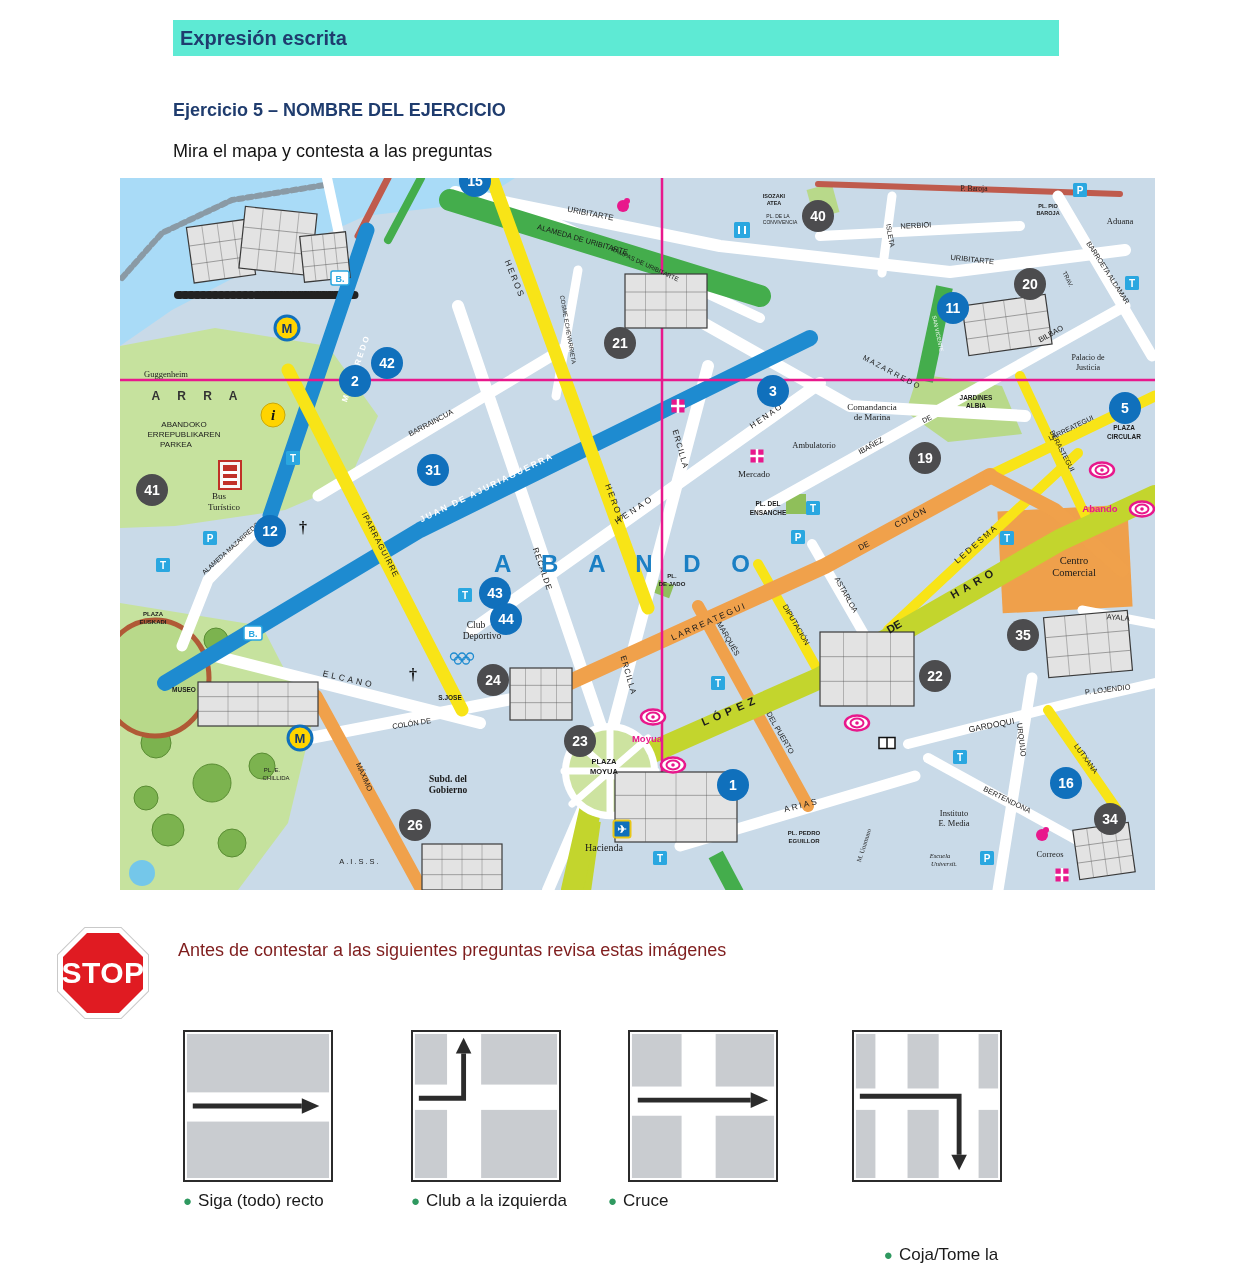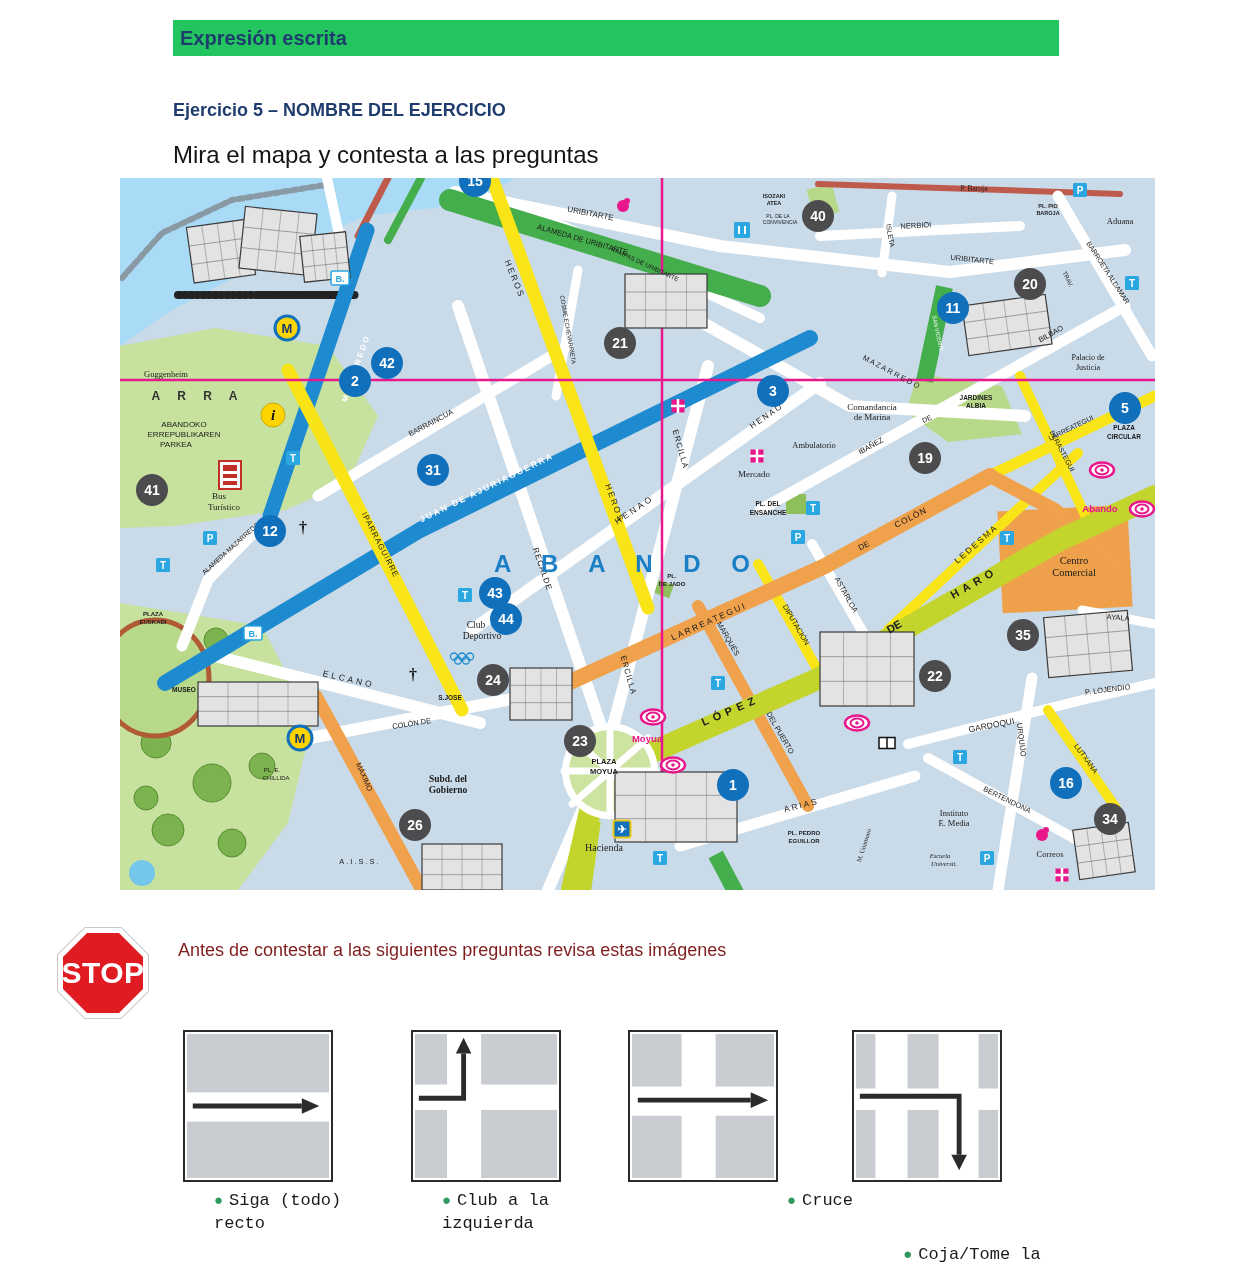--- a/index.html
+++ b/index.html
@@ -1,33 +1,33 @@
 <!DOCTYPE html>
 <html><head>
 <meta charset="utf-8">
 <style>
   html,body{margin:0;padding:0;background:#fff;}
   .page{position:relative;width:1237px;height:1265px;background:#fff;overflow:hidden;
         font-family:"Liberation Sans",sans-serif;}
-  .topbar{position:absolute;left:173px;top:20px;width:886px;height:36px;background:#22c55e;
+  .topbar{position:absolute;left:173px;top:20px;width:886px;height:36px;background:#5eead4;
           color:#1f3c6e;font-size:20px;font-weight:bold;line-height:36px;padding-left:7px;box-sizing:border-box;}
   .title{position:absolute;left:173px;top:100px;font-size:18px;font-weight:bold;color:#1f3c6e;}
-  .subtitle{position:absolute;left:173px;top:141px;font-size:24px;color:#141414;}
+  .subtitle{position:absolute;left:173px;top:141px;font-size:18px;color:#141414;}
   .map-wrap{position:absolute;left:120px;top:178px;width:1035px;height:712px;background:#c9dae8;}
   .map-wrap svg{display:block;width:100%;height:100%;}
   .stop-sign{position:absolute;left:57px;top:927px;width:92px;height:92px;
              clip-path:polygon(30% 0,70% 0,100% 30%,100% 70%,70% 100%,30% 100%,0 70%,0 30%);background:#c9c9c9;}
   .stop-mid{position:absolute;inset:1px;clip-path:polygon(30% 0,70% 0,100% 30%,100% 70%,70% 100%,30% 100%,0 70%,0 30%);background:#ffffff;}
   .stop-core{position:absolute;inset:5px;clip-path:polygon(30% 0,70% 0,100% 30%,100% 70%,70% 100%,30% 100%,0 70%,0 30%);
              background:#e01b22;display:flex;align-items:center;justify-content:center;
              color:#fff;font-weight:bold;font-size:30px;letter-spacing:.5px;}
   .warn{position:absolute;left:178px;top:940px;font-size:18px;color:#7f1d1d;}
   .dbox{position:absolute;width:150px;height:152px;background:#fff;border:2px solid #2b2b2b;box-sizing:border-box;}
   .dbox svg{display:block;width:100%;height:100%;}
-  .dcap{position:absolute;font-family:Liberation Mono, monospace;font-size:17px;color:#1a1a1a;line-height:22px;margin-left:31px;}
+  .dcap{position:absolute;font-family:Liberation Sans, sans-serif;font-size:17px;color:#1a1a1a;line-height:22px;}
   .dcap .bullet{color:#2f9960;margin-right:6px;font-size:15px;}
 </style>
 </head>
 <body>
 
 <div class="page">
   <div class="topbar">
     <span>Expresión escrita</span>
   </div>
   <div class="title">Ejercicio 5 – NOMBRE DEL EJERCICIO</div>
@@ -591,21 +591,21 @@
       <div class="dbox" style="left: 628px; top: 1030px;">
         <svg viewBox="0 0 150 152">
           <rect x="2" y="2" width="51" height="54" fill="#c9ccd0"></rect>
           <rect x="88" y="2" width="60" height="54" fill="#c9ccd0"></rect>
           <rect x="2" y="86" width="51" height="64" fill="#c9ccd0"></rect>
           <rect x="88" y="86" width="60" height="64" fill="#c9ccd0"></rect>
           <polyline points="8,70 124,70" fill="none" stroke="#2b2b2b" stroke-width="5"></polyline>
           <polygon points="124,62 142,70 124,78" fill="#2b2b2b"></polygon>
         </svg>
       </div>
-      <div class="dcap" style="left: 644px; top: 1190px; width: 178px; text-align: right;"><span class="bullet">●</span><span>Cruce</span></div>
+      <div class="dcap" style="left: 608px; top: 1190px; width: 178px;"><span class="bullet">●</span><span>Cruce</span></div>
       <div class="dbox" style="left: 852px; top: 1030px;">
         <svg viewBox="0 0 150 152">
           <rect x="2" y="2" width="20" height="56" fill="#c9ccd0"></rect>
           <rect x="55" y="2" width="32" height="56" fill="#c9ccd0"></rect>
           <rect x="128" y="2" width="20" height="56" fill="#c9ccd0"></rect>
           <rect x="2" y="80" width="20" height="70" fill="#c9ccd0"></rect>
           <rect x="55" y="80" width="32" height="70" fill="#c9ccd0"></rect>
           <rect x="128" y="80" width="20" height="70" fill="#c9ccd0"></rect>
           <polyline points="6,66 108,66 108,126" fill="none" stroke="#2b2b2b" stroke-width="5"></polyline>
           <polygon points="100,126 108,142 116,126" fill="#2b2b2b"></polygon>

